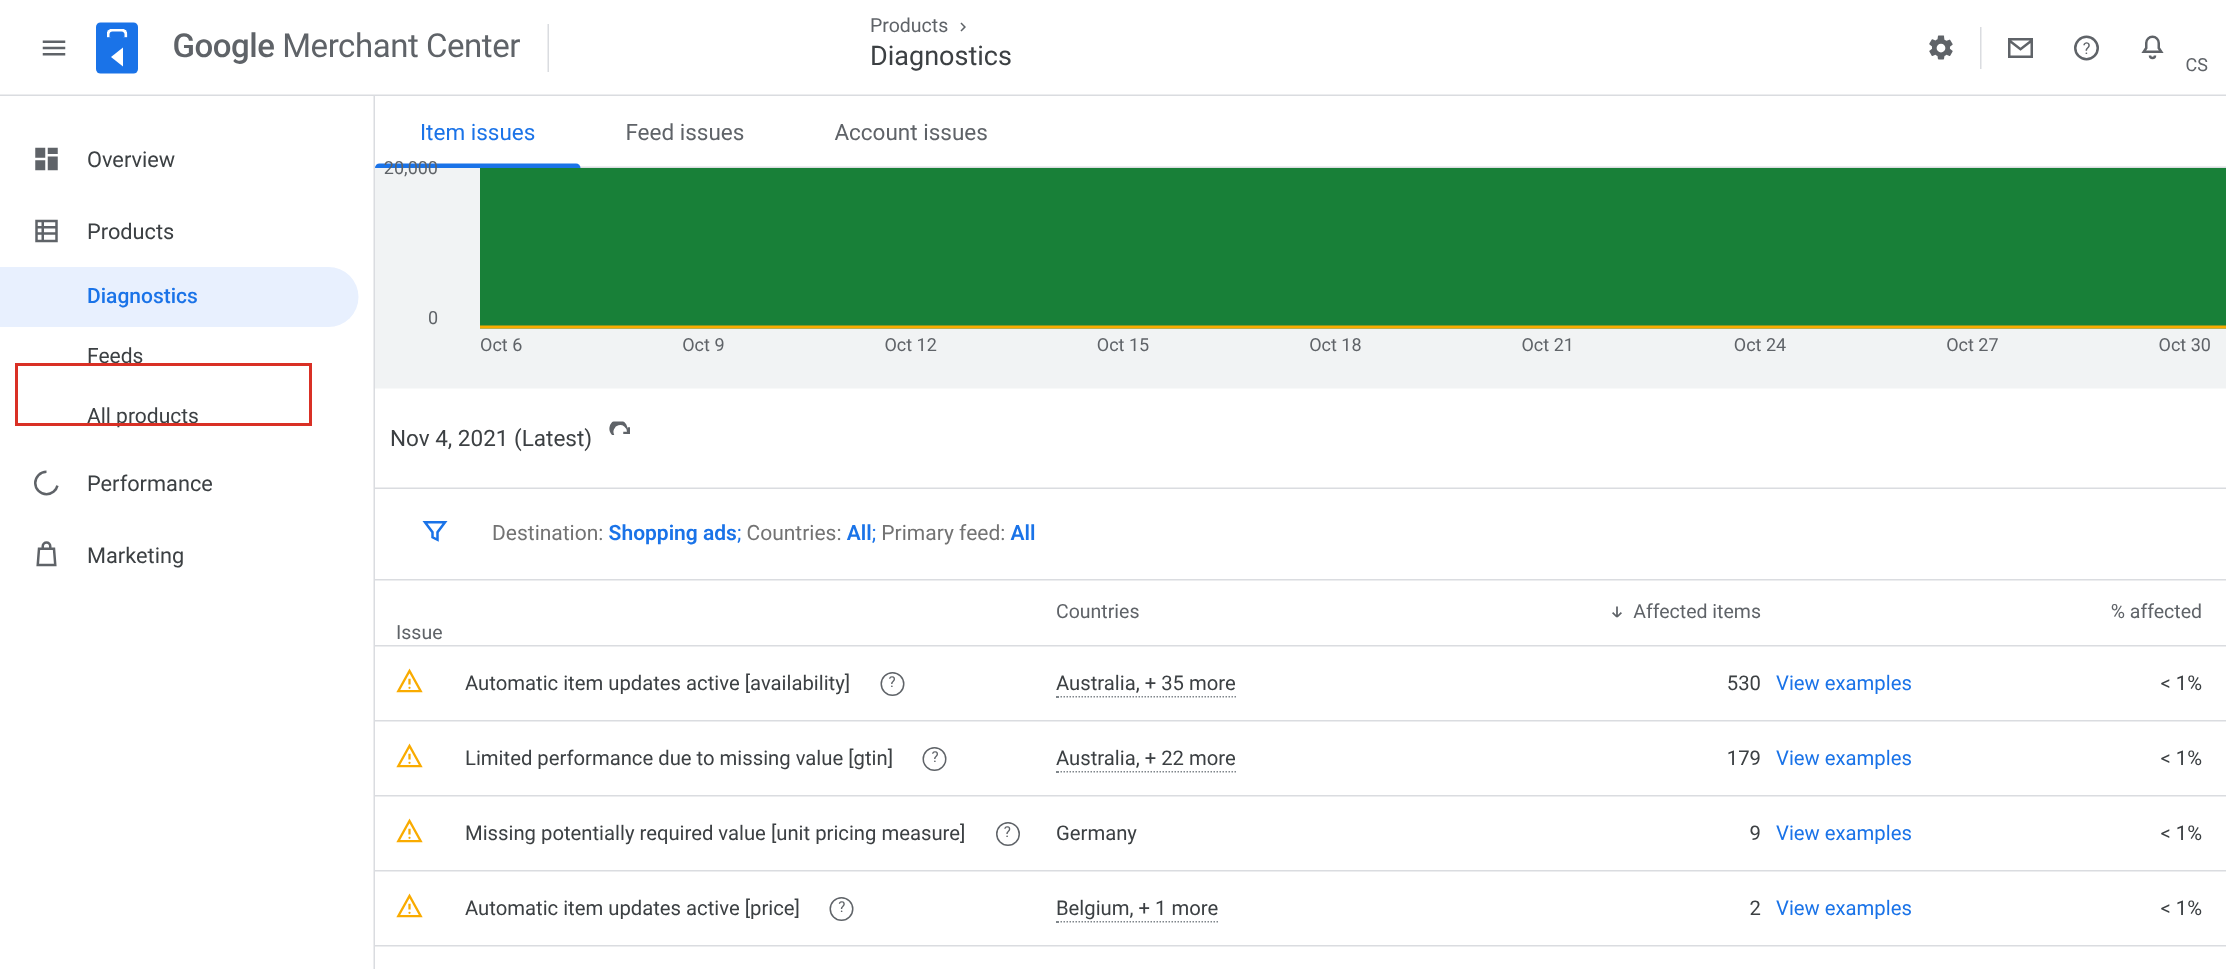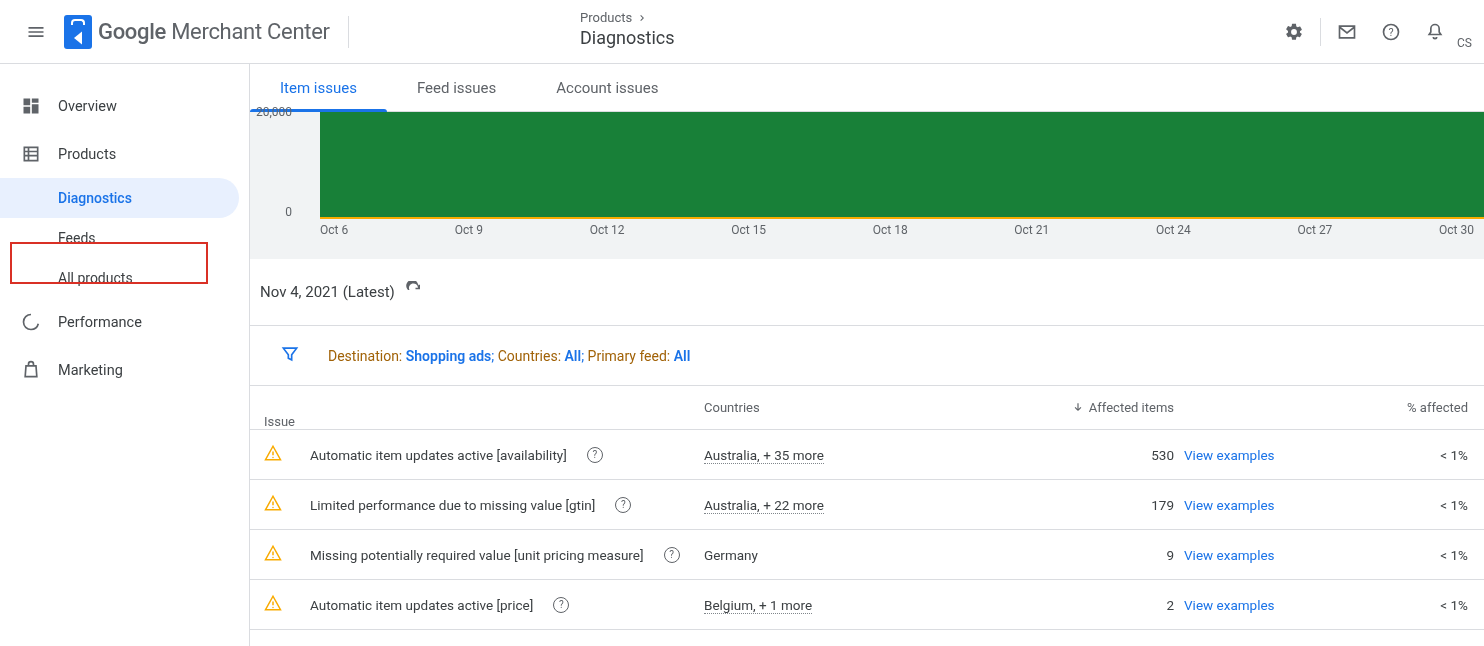--- a/index.html
+++ b/index.html
@@ -1,20 +1,20 @@
 <!DOCTYPE html>
 <html><head>
 <meta charset="utf-8">
 <style>
   * { box-sizing: border-box; margin: 0; padding: 0; }
   body { font-family: 'Segoe UI', Roboto, Arial, sans-serif; font-size: 14px; color: #3c4043; background: #fff; }
   
   .topbar { height: 64px; border-bottom: 1px solid #dadce0; display: flex; align-items: center; padding: 0 12px; }
   .menu-btn { width: 48px; height: 48px; display: flex; align-items:center; justify-content:center; border-radius: 50%; cursor: pointer; color:#5f6368;}
-  .logo-block { display: flex; align-items: center; gap: 6px; margin-left: 4px;}
+  .logo-block { display: flex; align-items: center; gap: 23px; margin-left: 4px;}
   .logo-icon { width: 28px; height: 34px; background: #1a73e8; border-radius: 3px; position: relative; }
   .logo-icon::before { content:''; position:absolute; top:4px; left:50%; transform:translateX(-50%); width:10px; height:4px; border:2px solid #fff; border-bottom:none; border-radius:4px 4px 0 0;}
   .logo-icon::after { content:''; position:absolute; bottom:6px; left:6px; width:0; height:0; border-left:8px solid transparent; border-right:8px solid transparent; border-bottom:10px solid #fff; transform: rotate(-90deg) scale(0.8);}
   .logo-text { font-size: 22px; color: #5f6368; letter-spacing: -0.3px;}
   .logo-text .g { font-weight: 500; color:#5f6368;}
   .vr { width:1px; height: 32px; background: #dadce0; margin: 0 18px;}
   .breadcrumb-block { flex: 0 0 auto; margin-left: auto; position: absolute; left: 580px; top: 10px;}
   .bc-top { font-size: 13px; color: #5f6368; display:flex; align-items:center; gap:4px; }
   .bc-page { font-size: 18px; color: #3c4043; margin-top:2px;}
   .topbar-right { margin-left: auto; display:flex; align-items:center; gap: 0;}
@@ -42,21 +42,21 @@
   .chart-bar { position:absolute; left:20px; right:0; top:0; bottom:18px; background:#188038;}
   .chart-bar::after{ content:''; position:absolute; left:0; right:0; bottom:0; height:2px; background:#f9ab00;}
   .xaxis { position:absolute; left:20px; right:0; bottom:0; display:flex; justify-content:space-between; font-size:12px; color:#5f6368; padding-right:10px;}
   
   .date-row { padding: 22px 10px 22px 10px; font-size:15px; color:#3c4043; display:flex; align-items:center; gap:10px; border-bottom:1px solid #dadce0;}
   .refresh-ic { color:#5f6368; cursor:pointer;}
   
   .filter-row { padding: 18px 30px; border-bottom:1px solid #dadce0; display:flex; align-items:center; gap: 28px;}
   .filter-ic { color:#1a73e8; }
   .filter-text { font-size:14px; color:#1a73e8;}
-  .filter-text .lbl { color:#a16207;}
+  .filter-text .lbl { color:#737373;}
   .filter-text .val { font-weight:600; color:#1a73e8;}
   .filter-text .sep { color:#1a73e8;}
   
   .tbl { width:100%; }
   .tbl-head, .tbl-row { display:grid; grid-template-columns: 46px 1fr 280px 200px 170px 120px; align-items:center; padding: 0 10px 0 14px; border-bottom:1px solid #dadce0;}
   .tbl-head { height:44px; font-size:13px; color:#5f6368;}
   .tbl-row { height:50px; font-size:13.5px;}
   .th-issue { grid-column: 1 / span 2; padding-left: 0; margin-top: 28px;}
   .th-affected { text-align:right; display:flex; justify-content:flex-end; align-items:center; gap:4px; padding-right: 10px;}
   .th-pct { text-align:right; padding-right: 6px;}

